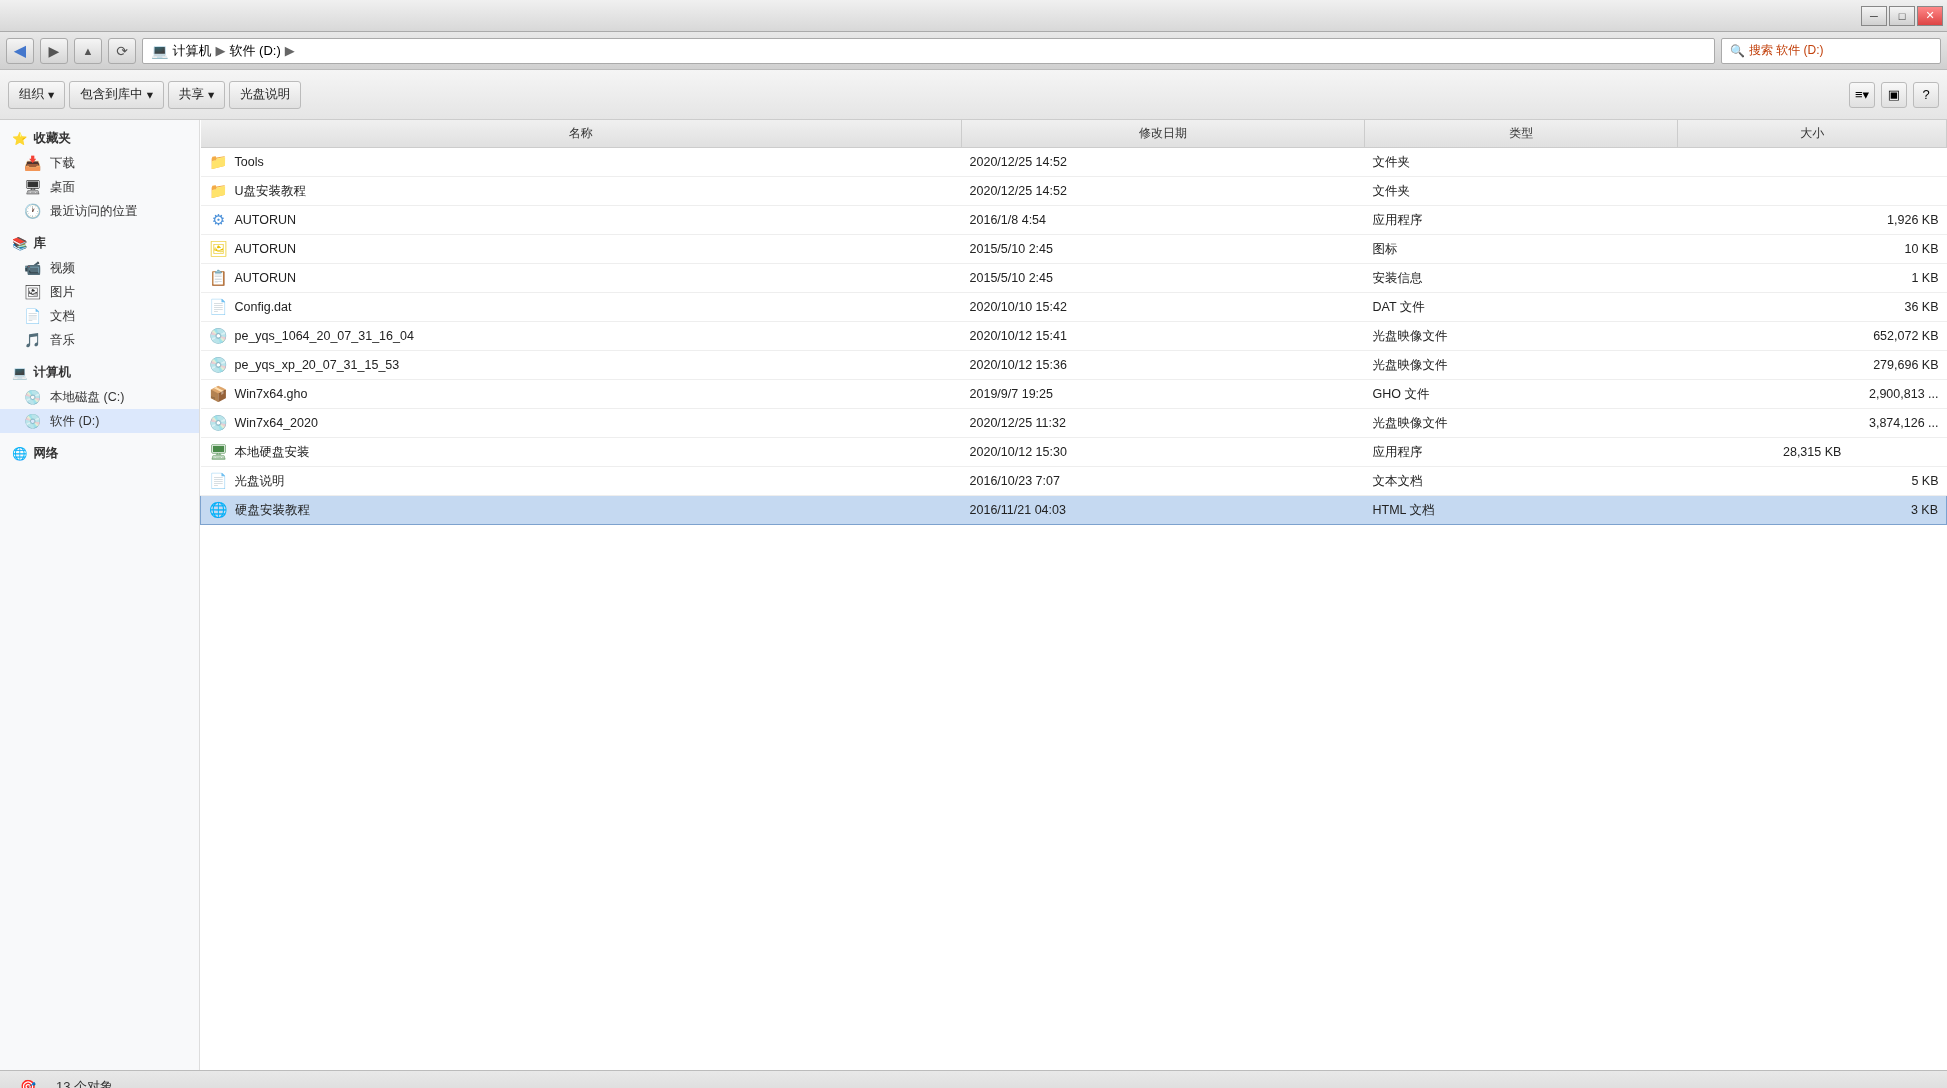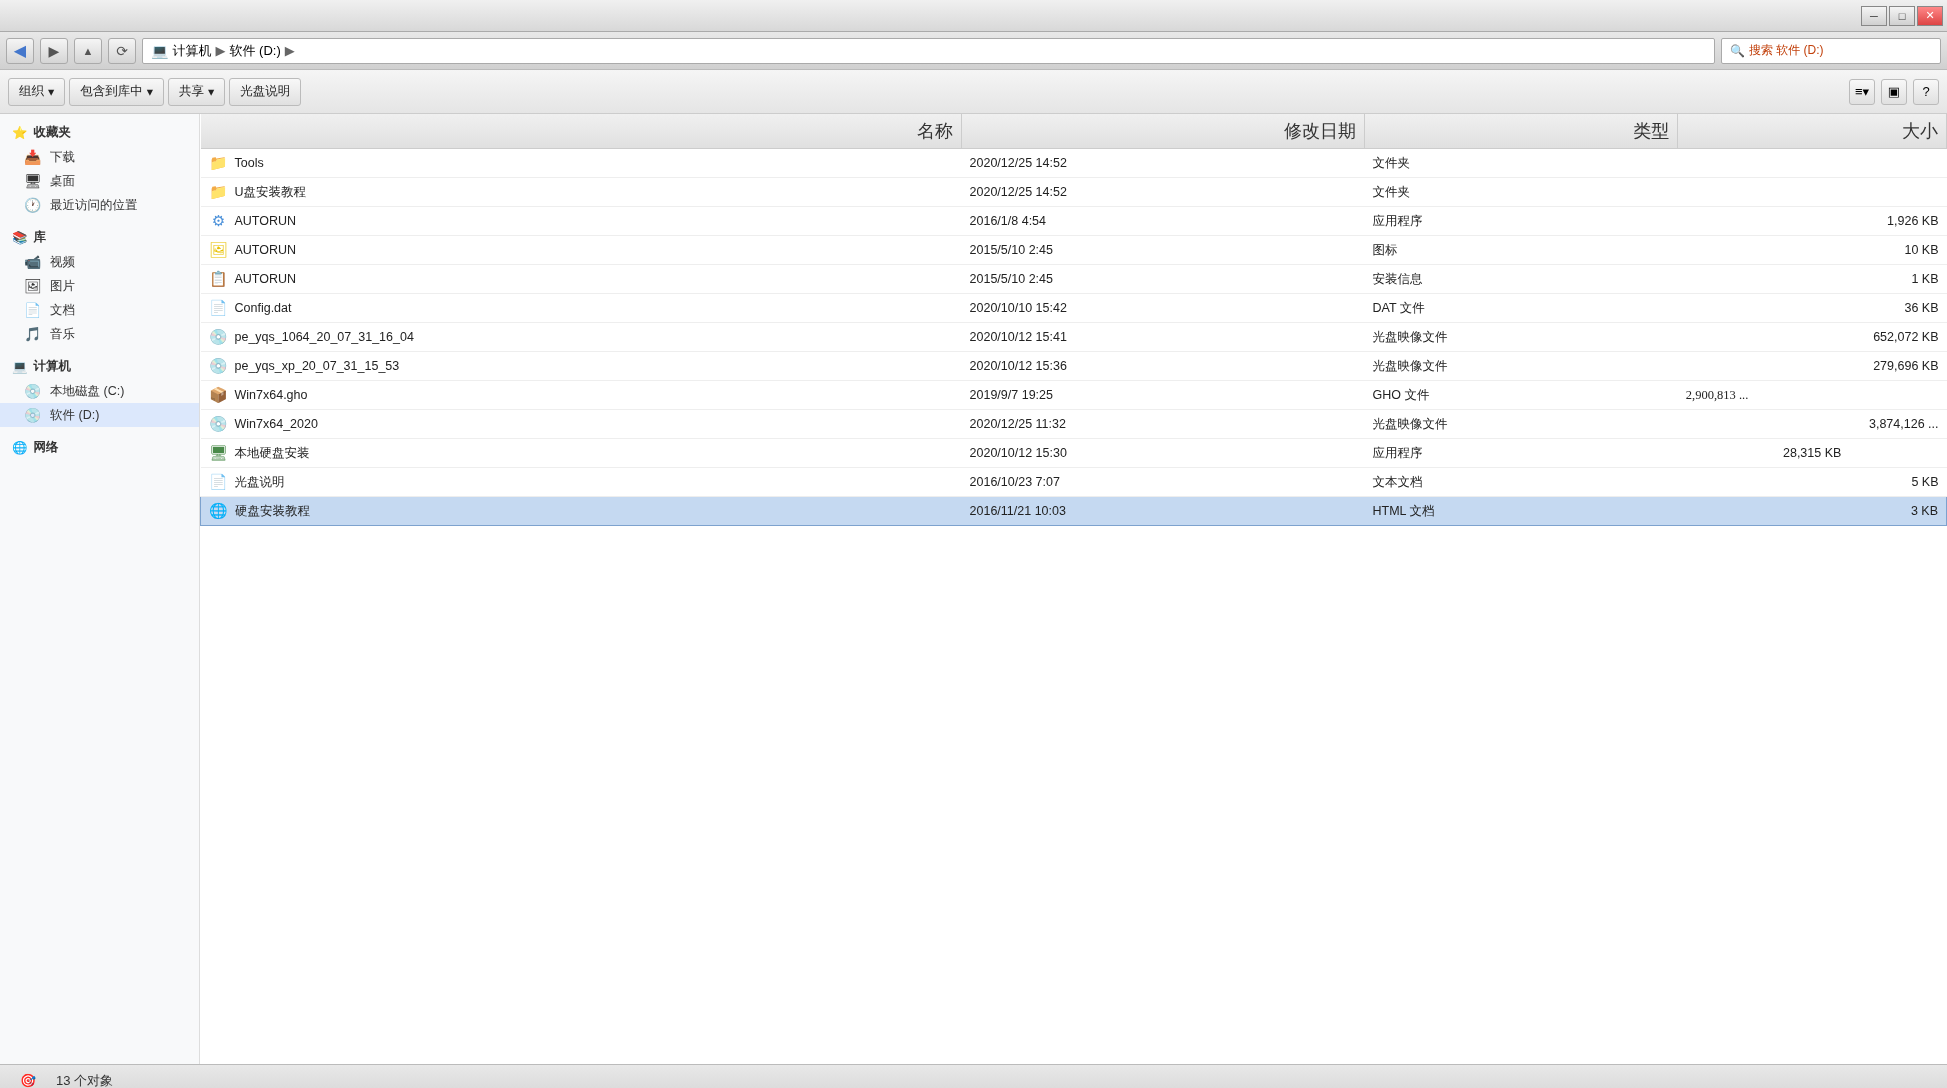--- a/index.html
+++ b/index.html
@@ -88,21 +88,21 @@
       align-items: center;
       padding: 0 8px;
       color: #888;
       font-size: 12px;
       gap: 4px;
     }
 
     
     .toolbar {
       background: linear-gradient(to bottom, #f5f5f5, #e5e5e5);
-      height: 44px;
+      height: 50px;
       display: flex;
       align-items: center;
       padding: 0 8px;
       gap: 4px;
       border-bottom: 1px solid #ccc;
     }
     .toolbar-btn {
       height: 28px;
       padding: 0 10px;
       background: linear-gradient(to bottom, #f8f8f8, #e0e0e0);
@@ -196,23 +196,23 @@
     .file-list {
       width: 100%;
       border-collapse: collapse;
     }
     .file-list thead tr {
       background: linear-gradient(to bottom, #f0f0f0, #e0e0e0);
       border-bottom: 1px solid #ccc;
     }
     .file-list thead th {
       padding: 5px 8px;
-      text-align: right;
+      text-align: center;
       font-weight: normal;
-      font-size: 18px;
+      font-size: 12px;
       color: #333;
       border-right: 1px solid #ccc;
       cursor: pointer;
     }
     .file-list tbody tr {
       border-bottom: 1px solid #eee;
     }
     .file-list tbody tr.selected {
       background: #c5d9f1;
       border: 1px solid #7da2ce;
@@ -496,21 +496,21 @@
     </tr>
           <tr>
       <td>
         <div class="file-name-cell">
           <span class="file-icon icon-gho">📦</span>
           <span>Win7x64.gho</span>
         </div>
       </td>
       <td>2019/9/7 19:25</td>
       <td>GHO 文件</td>
-      <td style="font-family:Liberation Serif, serif;">2,900,813 ...</td>
+      <td style="text-align:right;">2,900,813 ...</td>
     </tr>
           <tr>
       <td>
         <div class="file-name-cell">
           <span class="file-icon icon-iso">💿</span>
           <span>Win7x64_2020</span>
         </div>
       </td>
       <td>2020/12/25 11:32</td>
       <td>光盘映像文件</td>
@@ -538,21 +538,21 @@
       <td>文本文档</td>
       <td style="text-align:right;">5 KB</td>
     </tr>
           <tr class="selected">
       <td>
         <div class="file-name-cell">
           <span class="file-icon icon-html">🌐</span>
           <span>硬盘安装教程</span>
         </div>
       </td>
-      <td>2016/11/21 10:03</td>
+      <td>2016/11/21 04:03</td>
       <td>HTML 文档</td>
       <td style="text-align:right;">3 KB</td>
     </tr>
         </tbody>
     </table>
   </div>
 </div>
 
 <div class="status-bar">
   <div class="status-icon">🎯</div>

